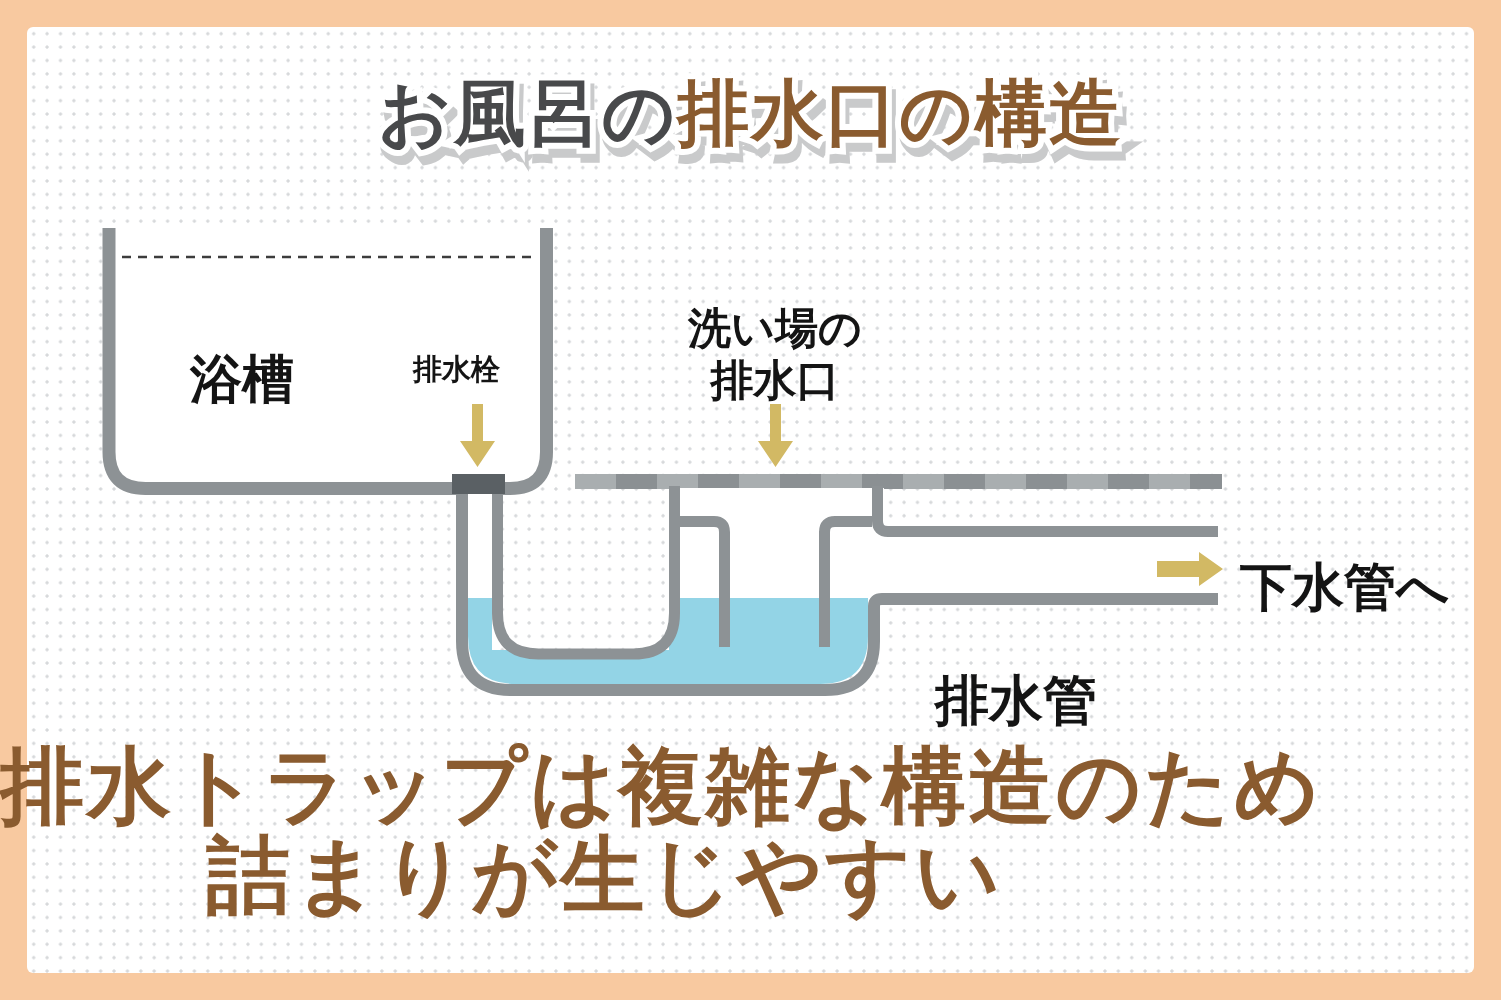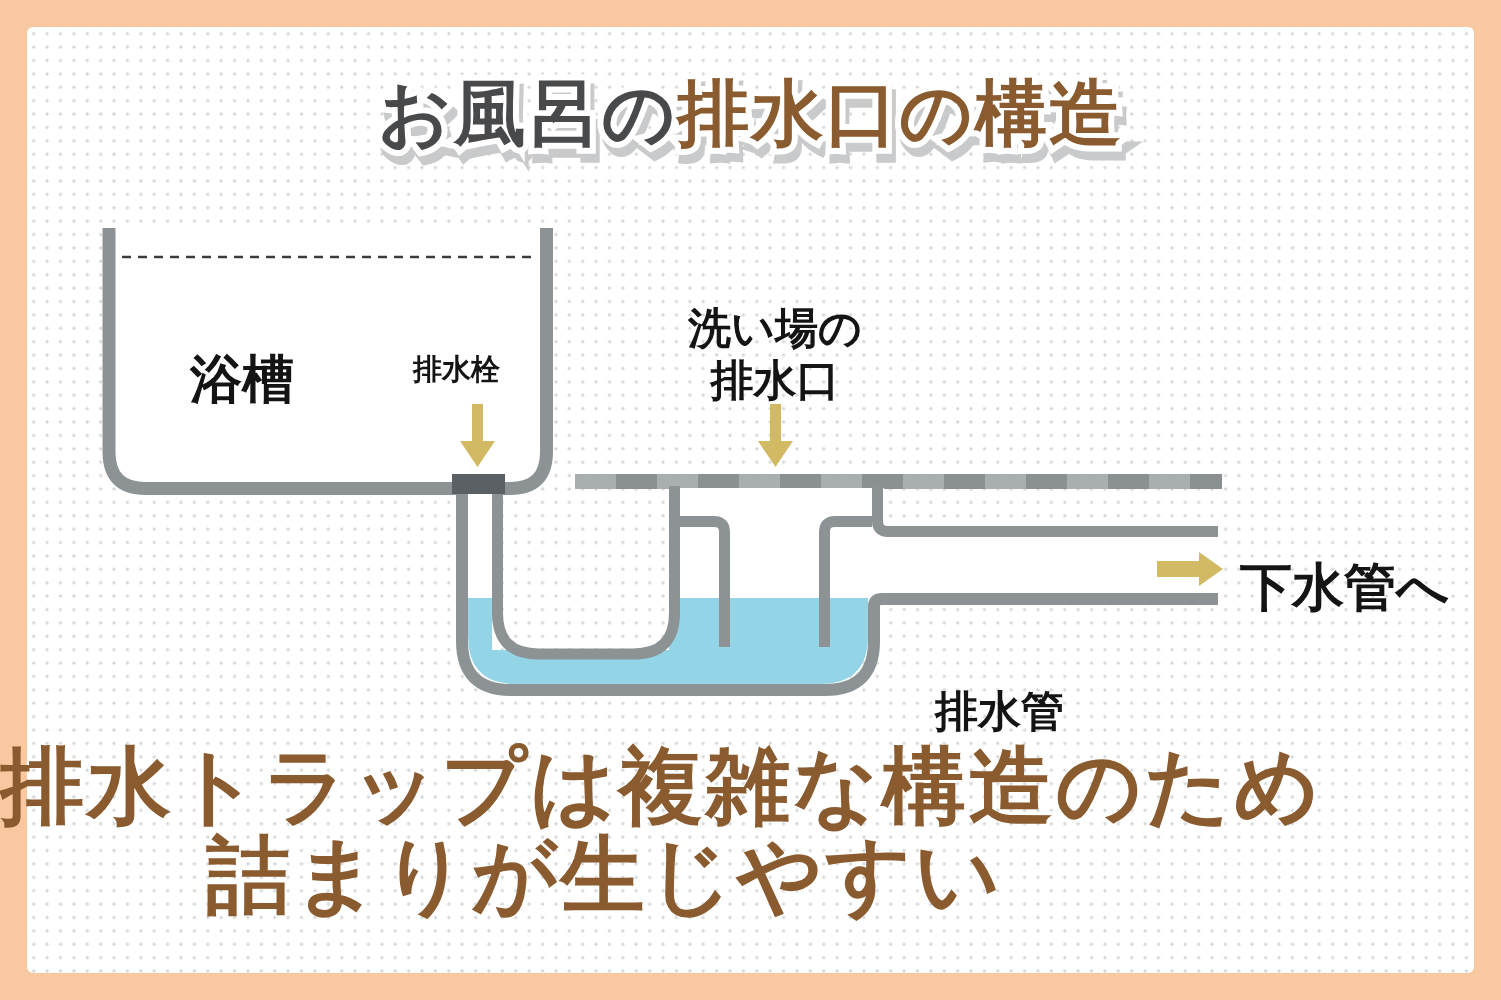--- a/index.html
+++ b/index.html
@@ -38,21 +38,21 @@
 
   
   .lbl{
     position:absolute;color:#141414;font-weight:800;
     font-size:52px;line-height:1.2;white-space:nowrap;
   }
   .lbl-bathtub{left:190px;top:348px;}
   .lbl-plug{left:413px;top:352px;font-size:29px;}
   .lbl-floor-drain{left:600px;top:302px;width:350px;text-align:center;font-size:43px;line-height:1.22;}
   .lbl-sewer{left:1240px;top:556px;}
-  .lbl-drainpipe{left:935px;top:686px;font-size:43px;text-align:right;}
+  .lbl-drainpipe{left:935px;top:668px;font-size:54px;text-align:right;}
 
   
   .conclusion{
     position:absolute;left:0;top:742px;width:1210px;
     text-align:center;color:var(--brown,#8a5b2f);
     font-size:84px;font-weight:800;letter-spacing:3px;line-height:1.06;
     white-space:nowrap;
   }
 </style>
 </head>

